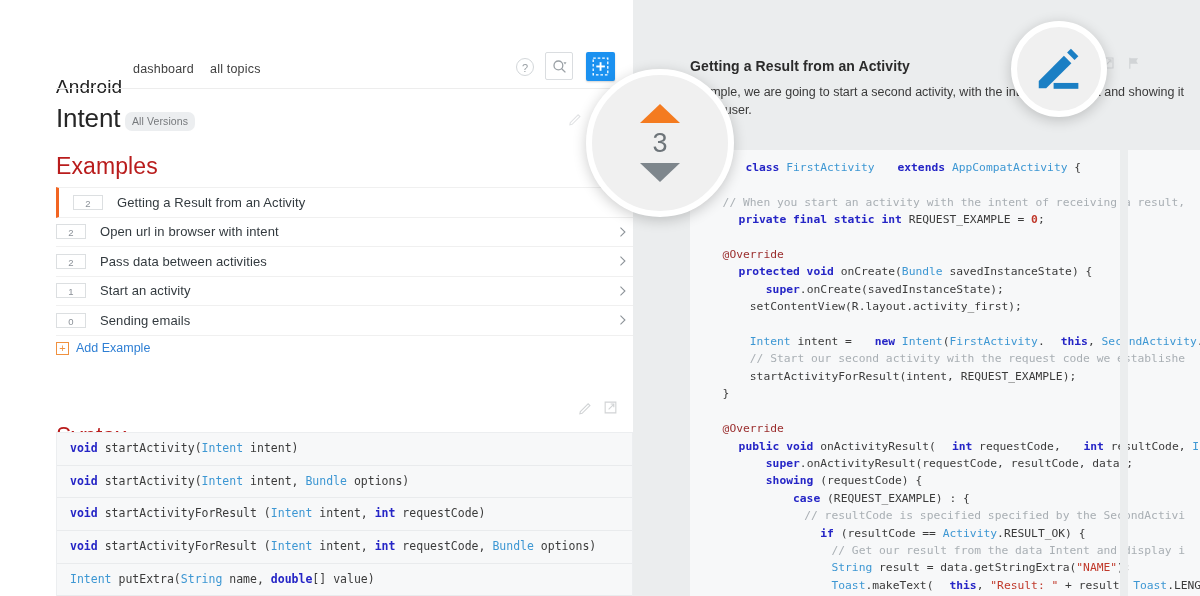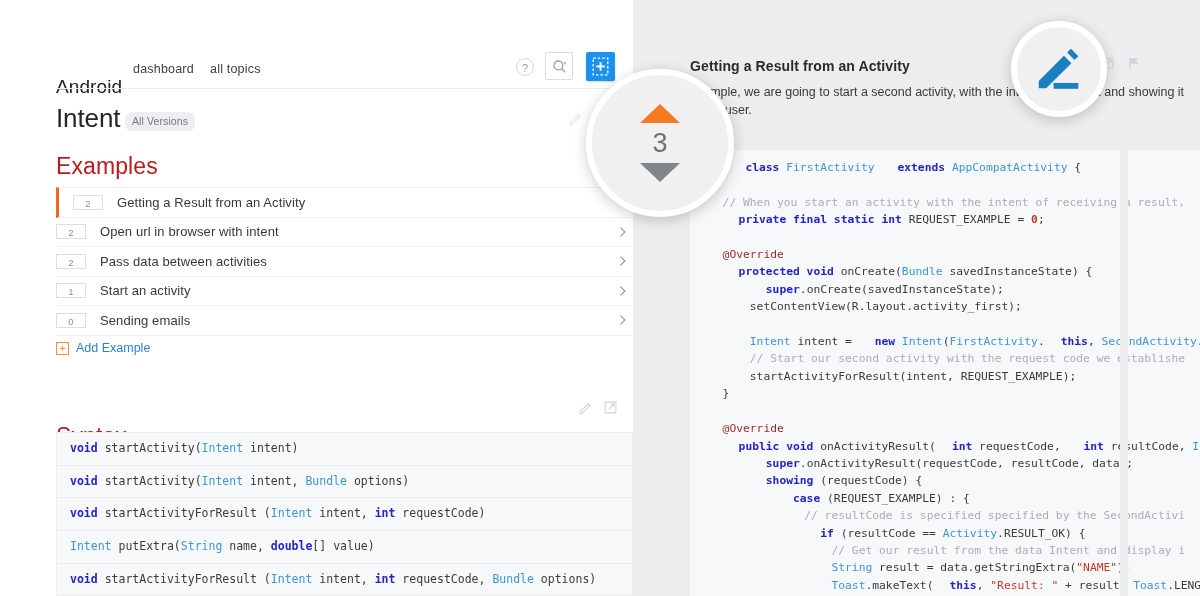--- a/index.html
+++ b/index.html
@@ -289,22 +289,22 @@
       <svg class="ico" width="15" height="15" viewBox="0 0 16 16">
         <path d="M2.3 2.3 h11.4 v11.4 h-11.4 z" fill="none" stroke="#c9ccce" stroke-width="1.2"></path>
         <path d="M6 10 L11.4 4.6 M8.2 4.3 h3.3 v3.3" fill="none" stroke="#c9ccce" stroke-width="1.2"></path>
       </svg>
     </div>
 
     <div class="syntax-block" id="syntax-block">
         <div class="syn-line"><span class="kw">void</span> startActivity(<span class="typ">Intent</span> intent)</div>
         <div class="syn-line"><span class="kw">void</span> startActivity(<span class="typ">Intent</span> intent, <span class="typ">Bundle</span> options)</div>
         <div class="syn-line"><span class="kw">void</span> startActivityForResult (<span class="typ">Intent</span> intent, <span class="kw">int</span> requestCode)</div>
+        <div class="syn-line"><span class="kw">void</span> startActivityForResult (<span class="typ">Intent</span> intent, <span class="kw">int</span> requestCode, <span class="typ">Bundle</span> options)</div>
         <div class="syn-line"><span class="typ">Intent</span> putExtra(<span class="typ">String</span> name, <span class="kw">double</span>[] value)</div>
-        <div class="syn-line"><span class="kw">void</span> startActivityForResult (<span class="typ">Intent</span> intent, <span class="kw">int</span> requestCode, <span class="typ">Bundle</span> options)</div>
       </div>
   </div>
 
   <div class="right-panel">
     <div class="rp-title">Getting a Result from an Activity</div>
 
     <div class="rp-actions">
       <svg class="ico" width="14" height="14" viewBox="0 0 16 16">
         <path d="M2.3 2.3 h11.4 v11.4 h-11.4 z" fill="none" stroke="#cdd0d2" stroke-width="1.3"></path>
         <path d="M6 10 L11.4 4.6 M8.2 4.3 h3.3 v3.3" fill="none" stroke="#cdd0d2" stroke-width="1.3"></path>

